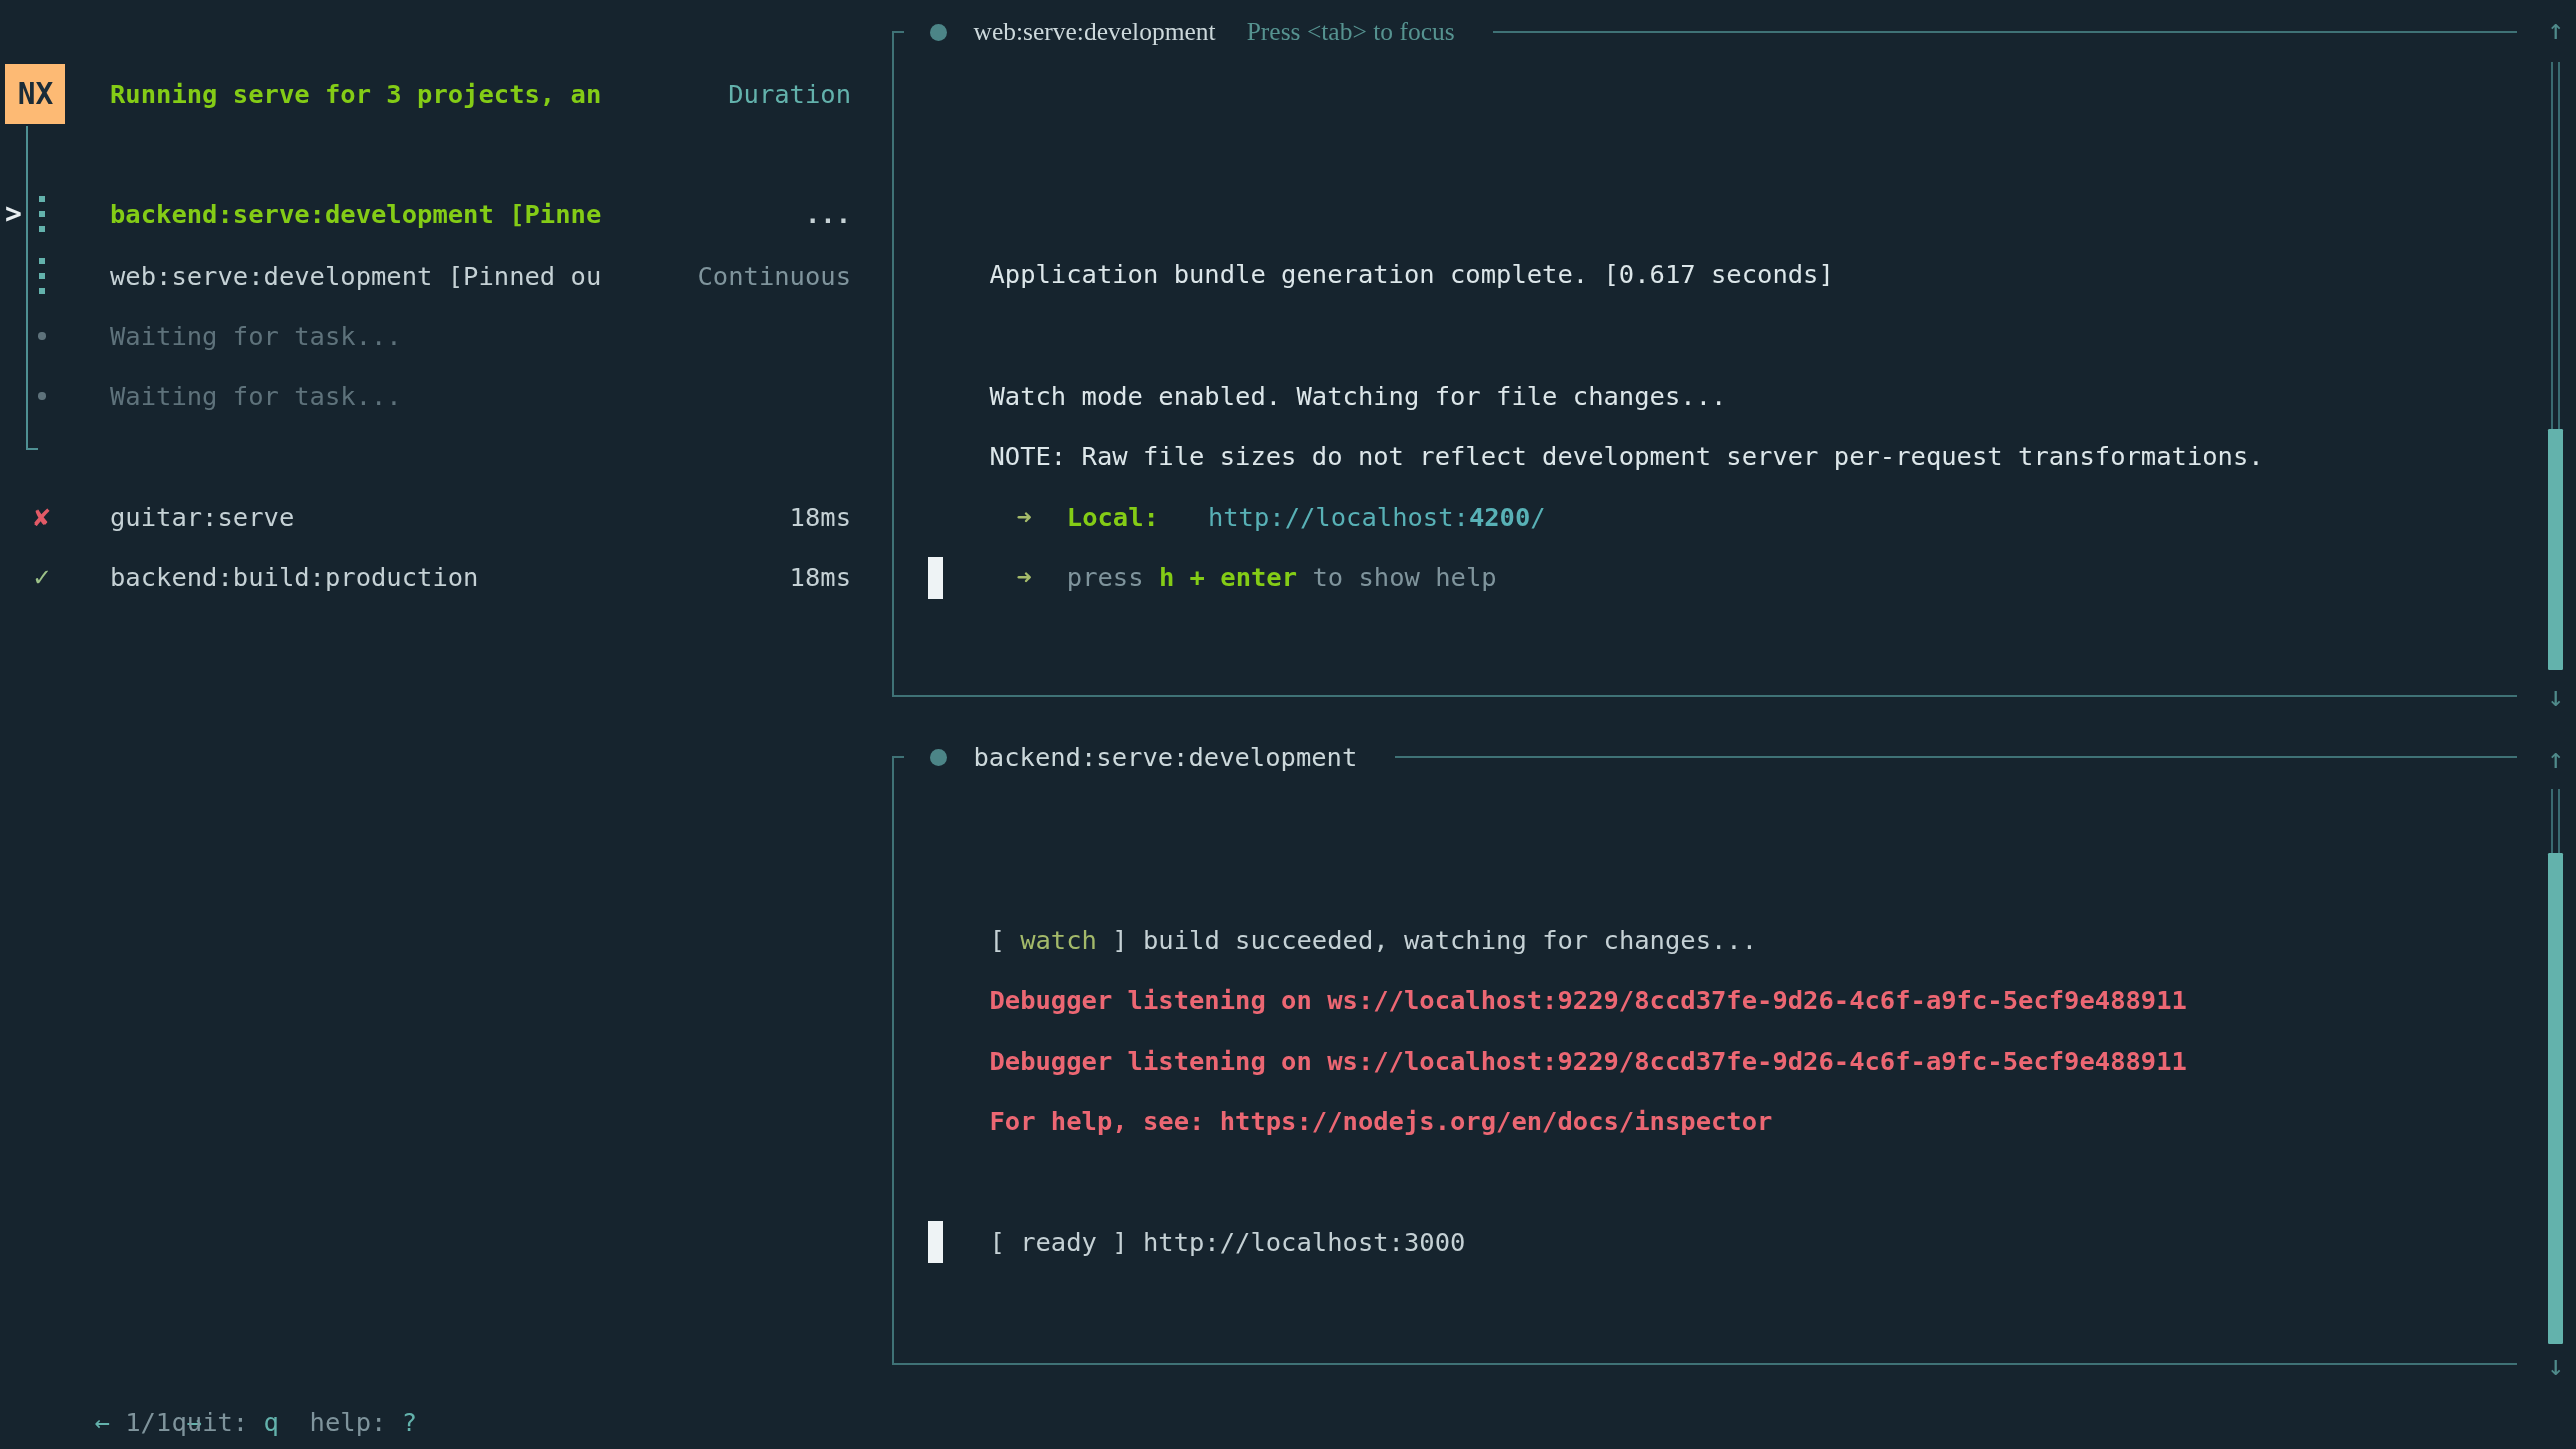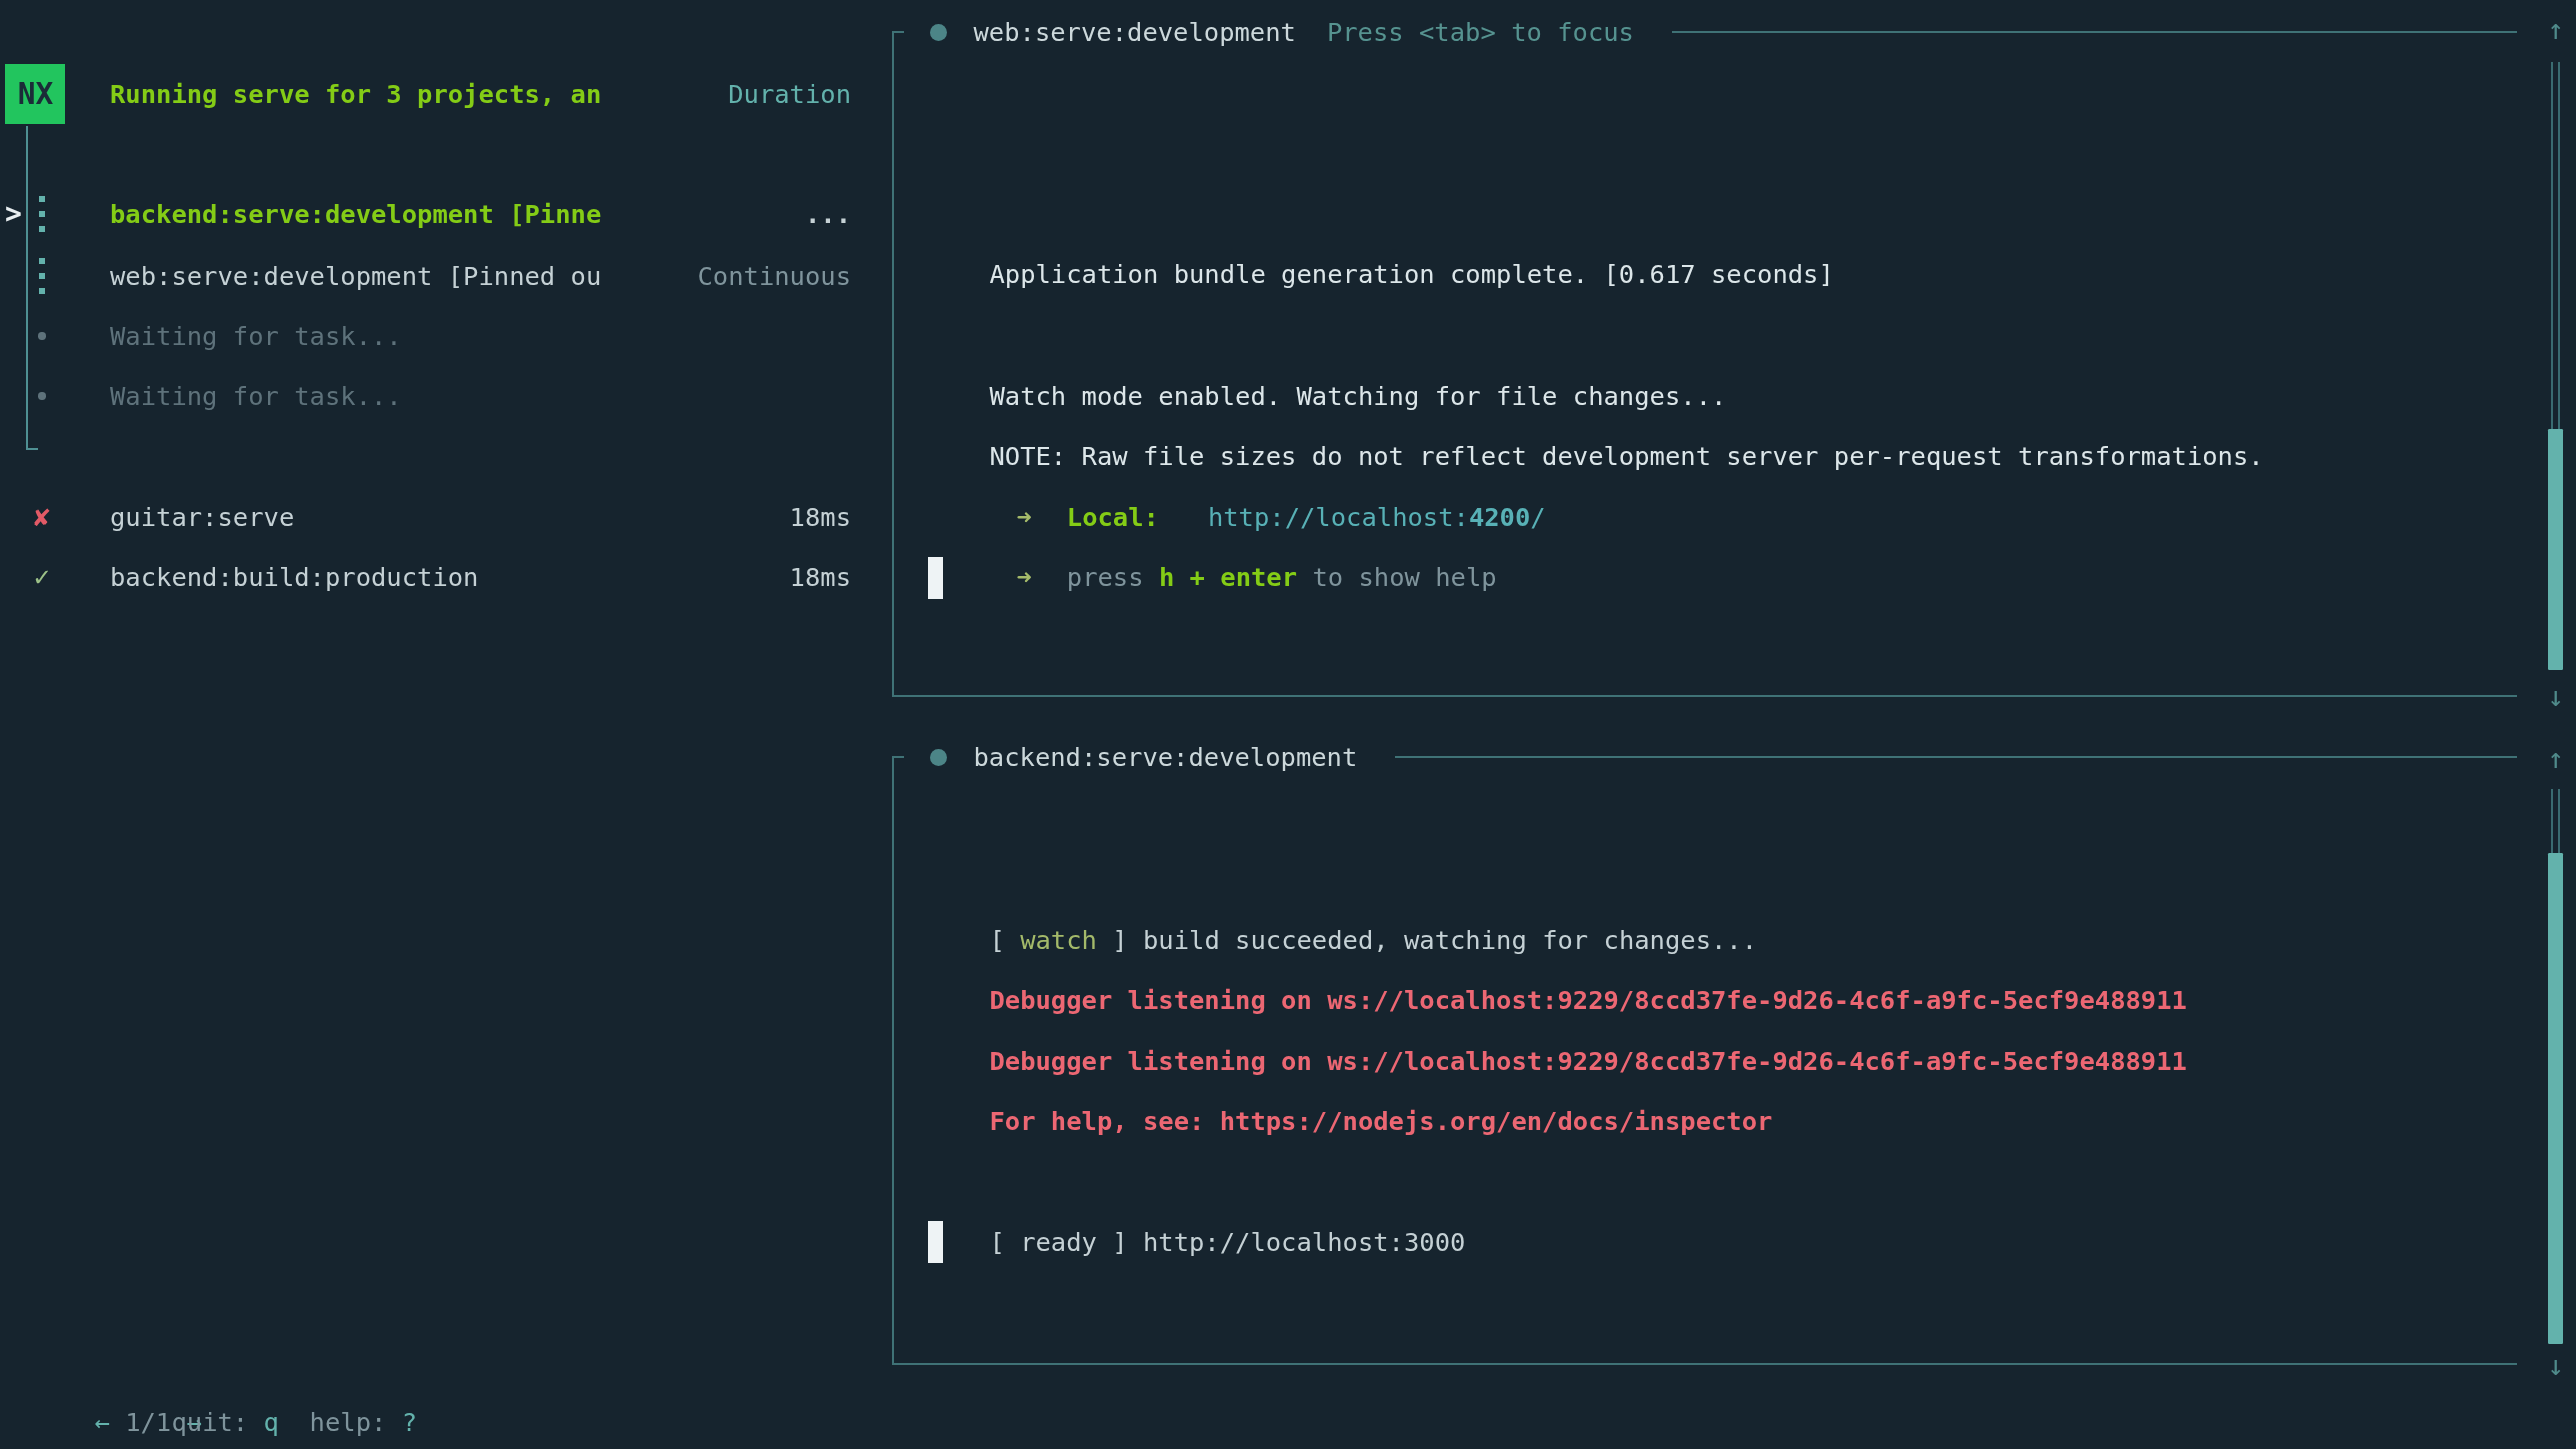--- a/index.html
+++ b/index.html
@@ -8,21 +8,21 @@
     background:#16242e;
     font-family:"DejaVu Sans Mono","DejaVu Sans","Liberation Mono",monospace;
     font-size:25.5px;color:#dce6e9;
   }
   .abs{position:absolute;}
   .pre{white-space:pre;}
   .row90{height:60px;line-height:60px;}
 
   
   #nx-badge{
-    left:5.4px;top:64px;width:60px;height:60px;background:#22c55e;color:#1b2c38;
+    left:5.4px;top:64px;width:60px;height:60px;background:#fdba74;color:#1b2c38;
     font-weight:bold;font-size:29.5px;display:flex;align-items:center;justify-content:center;
   }
   .side-row{left:0;width:851px;}
   .side-row .lbl{position:absolute;left:110px;white-space:pre;}
   .side-row .val{position:absolute;right:0;text-align:right;white-space:pre;}
   .bold{font-weight:bold;}
   .c-bright{color:#84cc16;text-align:center;}
   .c-body{color:#dce6e9;text-align:center;}
   .c-mid{color:#c5d1d5;}
   .c-soft{color:#7f949c;}
@@ -134,21 +134,21 @@
   <div id="footer-left" class="abs row90 pre">
     <span class="c-teal">←</span><span class="c-soft"> 1/1 </span><span class="c-teal">→</span>
   </div>
 
   <div id="footer-right" class="abs row90 pre">
     <span class="c-soft">quit: </span><span class="c-teal">q</span><span class="c-soft">  help: </span><span class="c-teal">?</span>
   </div>
 
   <div class="abs pane-border-v" style="left:892px;top:32px;height:664px;"></div>
   <div class="abs pane-border-h" style="left:892px;top:695px;width:1625px;"></div>
-  <div class="abs pane-title" style="left:892px;top:16px;width:1625px;">
+  <div class="abs pane-title" style="left:892px;top:16px;width:1625px;font-family:Liberation Serif, serif;">
     <span class="stub"></span>
     <span class="tdot"></span>
     <span class="ptitle-text">web:serve:development</span>
     <span class="ptitle-hint">Press &lt;tab&gt; to focus</span>
     <span class="fill-line"></span>
   </div>
 
   <div class="abs tline row90" style="top:184px">
     <span class="c-body">Application bundle generation complete. [0.617 seconds]</span>
   </div>

